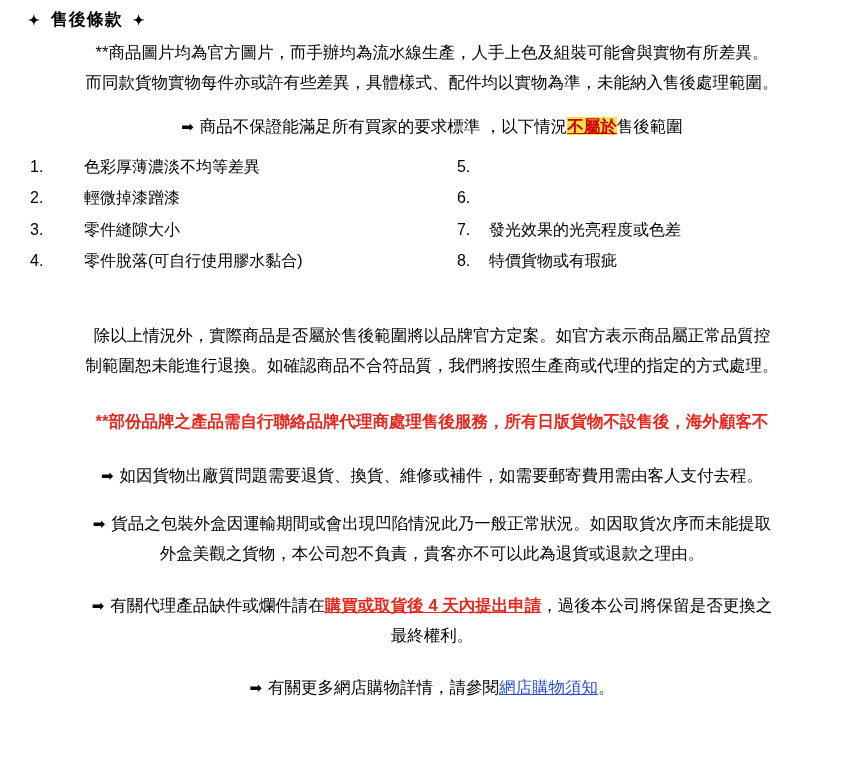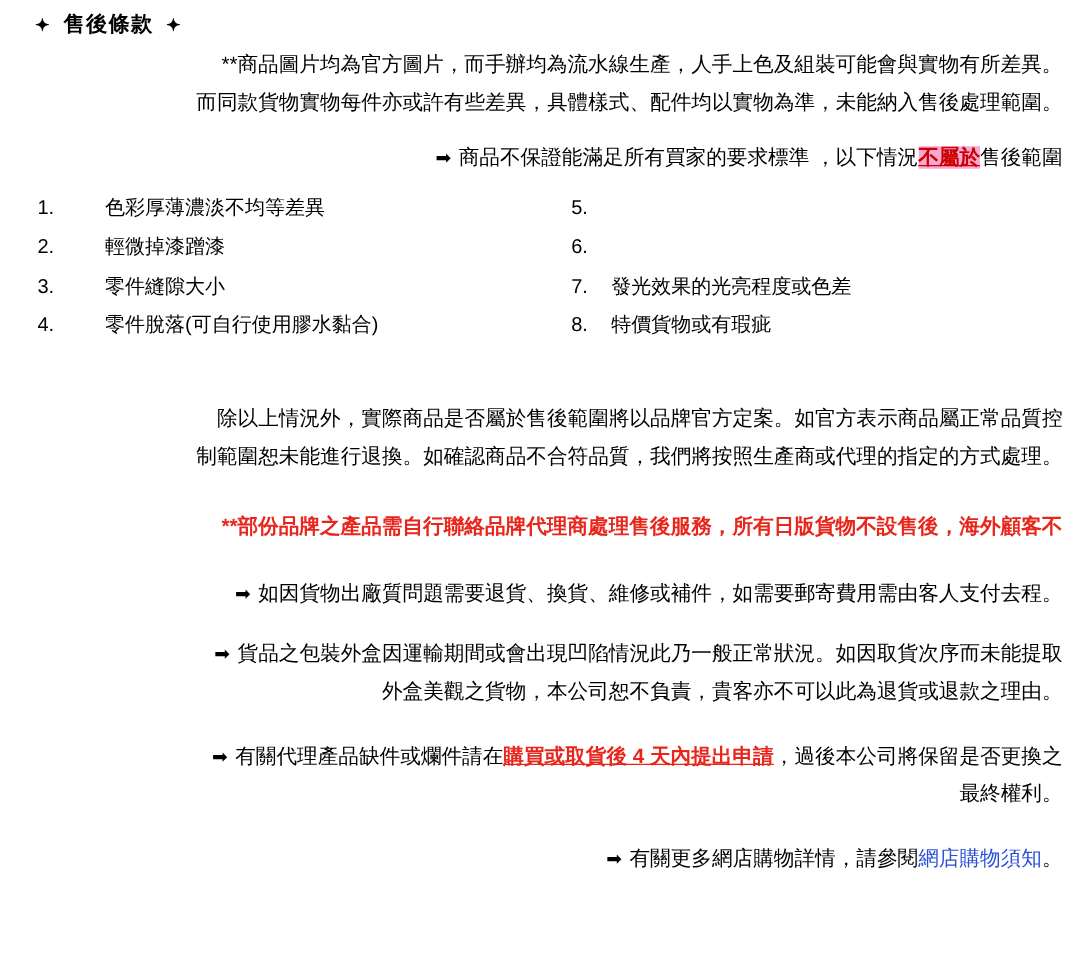--- a/index.html
+++ b/index.html
@@ -29,46 +29,47 @@
     letter-spacing: 1px;
   }
   .diamond {
     font-size: 14px;
     line-height: 1;
   }
   p.para {
     font-size: 16.5px;
     line-height: 1.58;
     margin: 0 0 4px 0;
-    text-align: right;
+    text-align: center;
   }
   .block-gap {
     height: 14px;
   }
   .arrow {
     font-size: 15px;
     padding-right: 6px;
   }
   .hl {
-    background: #f9a8d4;
+    background: #fde047;
     color: #cc0000;
     text-decoration: underline;
     font-weight: bold;
   }
   .redtext {
     color: #e8261c;
     font-weight: bold;
   }
   .red-underline {
     color: #e8261c;
     font-weight: bold;
     text-decoration: underline;
   }
   .link {
     color: #2a4fd6;
+    text-decoration: underline;
     cursor: pointer;
   }
   .list-wrap {
     display: flex;
     margin: 12px 0 0 0;
   }
   .list-col {
     width: 430px;
   }
   .list-col.right {

